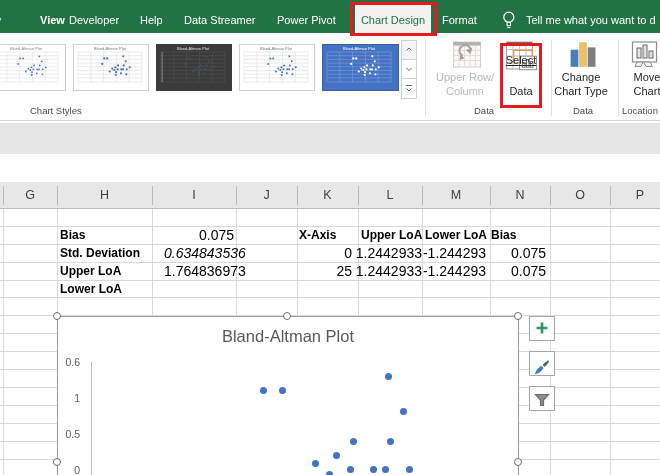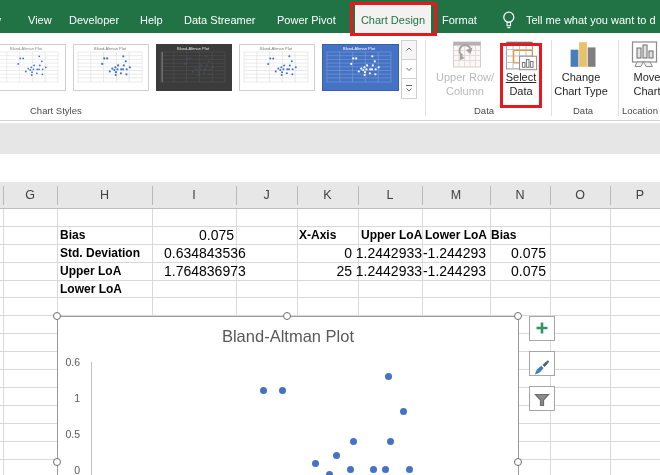--- a/index.html
+++ b/index.html
@@ -26,21 +26,21 @@
   .cbtn{position:absolute;left:529px;width:24px;height:23px;background:#fff;
         border:1px solid #a6a6a6;}
   .thumb{position:absolute;top:44px;height:45px;background:#fff;
          border:1px solid #cfcfcf;}
 </style>
 </head>
 <body>
 
 <div class="abs" style="left:0;top:0;width:660px;height:33px;background:#217346;"></div>
 <div class="tabtxt" style="left:-7px;">w</div>
-<div class="tabtxt" style="left:28px;">View</div>
+<div class="tabtxt" style="left:40px;font-weight:bold;">View</div>
 <div class="tabtxt" style="left:69px;">Developer</div>
 <div class="tabtxt" style="left:140px;">Help</div>
 <div class="tabtxt" style="left:184px;">Data Streamer</div>
 <div class="tabtxt" style="left:277px;">Power Pivot</div>
 
 <div class="abs" style="left:355px;top:4px;width:76px;height:29px;background:#f3f2f1;"></div>
 <div class="tabtxt" style="left:355px;width:76px;text-align:center;color:#217346;">Chart Design</div>
 <div class="tabtxt" style="left:442px;">Format</div>
 
 <svg class="abs" style="left:501px;top:11px;" width="16" height="19" viewBox="0 0 16 19">
@@ -241,21 +241,21 @@
 <svg class="abs" style="left:504px;top:41px;" width="34" height="30" viewBox="0 0 34 30">
   <rect x="2.4" y="2.1" width="26" height="25.8" fill="#fff" stroke="#9a9a9a" stroke-width="1"></rect>
   <rect x="2.4" y="0.7" width="26" height="3.1" fill="#6f6f6f"></rect>
   <path d="M2.4 8.6 H28.4 M2.4 15 H28.4 M2.4 21.4 H28.4 M9 3.8 V27.9 M15.5 3.8 V27.9 M22 3.8 V27.9" stroke="#c0c0c0" stroke-width="1"></path>
   <path d="M9.7 9.3 H28.3 M9.7 22 H28.3 M9.7 9.3 V22 M28.3 9.3 V22" stroke="#e8963c" stroke-width="1.2" fill="none"></path>
   <rect x="15.6" y="15.2" width="17" height="13.5" fill="#fff" stroke="#8c8c8c" stroke-width="1"></rect>
   <rect x="18.4" y="21.5" width="2.6" height="4.8" fill="none" stroke="#777" stroke-width="1"></rect>
   <rect x="22.4" y="18.5" width="2.6" height="7.8" fill="none" stroke="#777" stroke-width="1"></rect>
   <rect x="26.4" y="20.5" width="2.6" height="5.8" fill="none" stroke="#777" stroke-width="1"></rect>
 </svg>
-<div class="btxt" style="left:461px;top:71px;text-decoration:underline;">Select</div>
+<div class="btxt" style="left:461px;top:54px;text-decoration:underline;">Select</div>
 <div class="btxt" style="left:461px;top:85px;">Data</div>
 
 <svg class="abs" style="left:565px;top:40px;" width="32" height="28" viewBox="0 0 32 28">
   <rect x="5.6" y="9.7" width="7.8" height="17.1" fill="#4a7ebb"></rect>
   <rect x="14.1" y="2.2" width="7.8" height="24.6" fill="#e9c169"></rect>
   <rect x="22.7" y="7.4" width="7.8" height="19.4" fill="#7f7f7f"></rect>
 </svg>
 <div class="btxt" style="left:521px;top:71px;">Change</div>
 <div class="btxt" style="left:521px;top:85px;">Chart Type</div>
 
@@ -323,21 +323,21 @@
 <div class="hline" style="left:0;top:441px;width:660px;"></div>
 <div class="hline" style="left:0;top:459px;width:660px;"></div>
 
 <div class="cell bold" style="left:60px;top:226px;">Bias</div>
 <div class="cell right" style="left:164px;top:226px;width:70px;">0.075</div>
 <div class="cell bold" style="left:299px;top:226px;">X-Axis</div>
 <div class="cell bold" style="left:361px;top:226px;">Upper LoA</div>
 <div class="cell bold" style="left:425px;top:226px;">Lower LoA</div>
 <div class="cell bold" style="left:491px;top:226px;">Bias</div>
 <div class="cell bold" style="left:60px;top:244px;">Std. Deviation</div>
-<div class="cell right" style="left:164px;top:244px;width:70px;">0.634843536</div>
+<div class="cell right" style="left:164px;top:244px;width:70px;font-style:italic;">0.634843536</div>
 <div class="cell right" style="left:282px;top:244px;width:70px;">0</div>
 <div class="cell right" style="left:352px;top:244px;width:70px;">1.2442933</div>
 <div class="cell right" style="left:416px;top:244px;width:70px;">-1.244293</div>
 <div class="cell right" style="left:476px;top:244px;width:70px;">0.075</div>
 <div class="cell bold" style="left:60px;top:262px;">Upper LoA</div>
 <div class="cell right" style="left:164px;top:262px;width:70px;">1.764836973</div>
 <div class="cell right" style="left:282px;top:262px;width:70px;">25</div>
 <div class="cell right" style="left:352px;top:262px;width:70px;">1.2442933</div>
 <div class="cell right" style="left:416px;top:262px;width:70px;">-1.244293</div>
 <div class="cell right" style="left:476px;top:262px;width:70px;">0.075</div>

